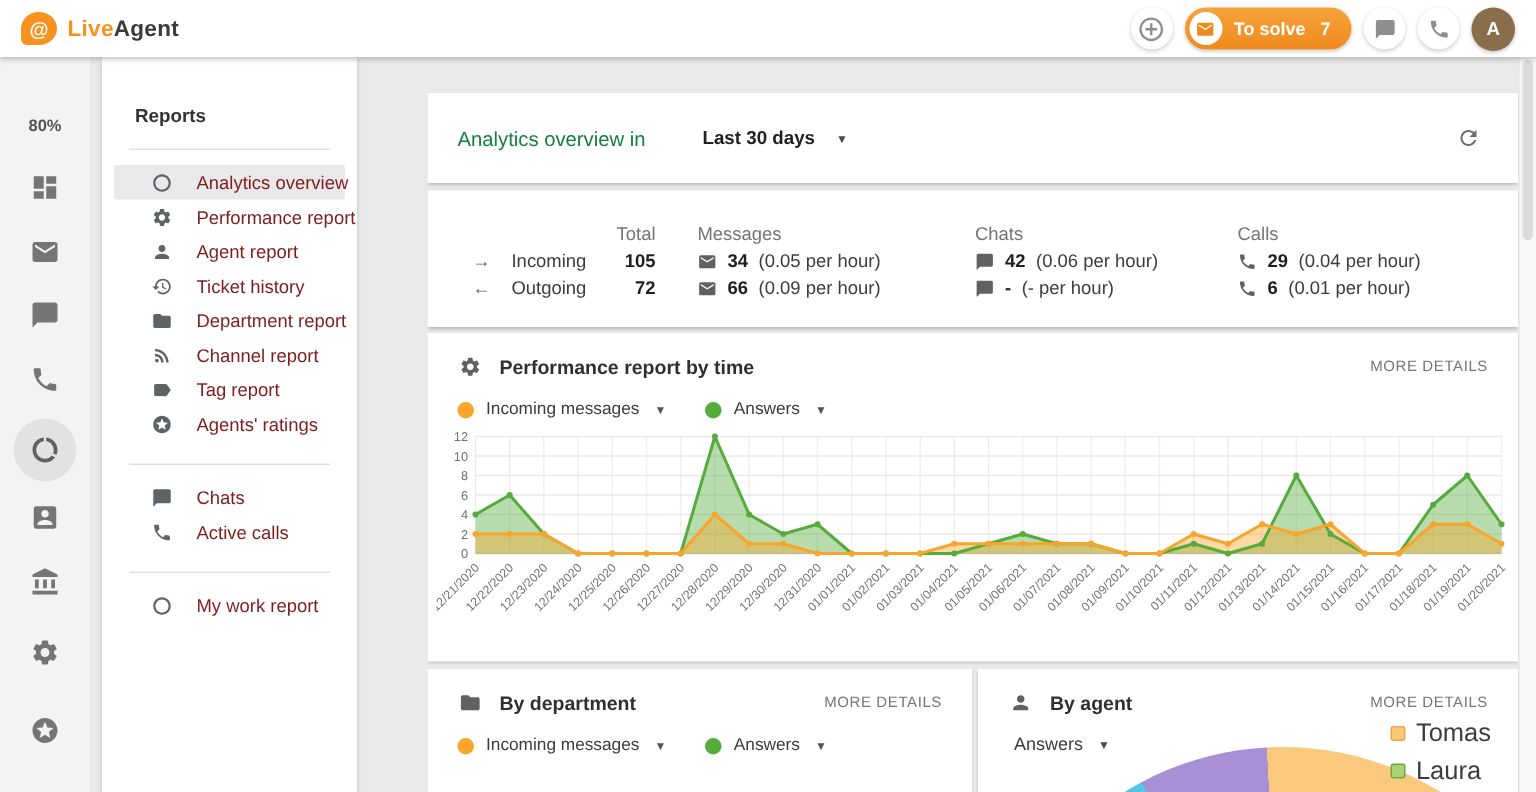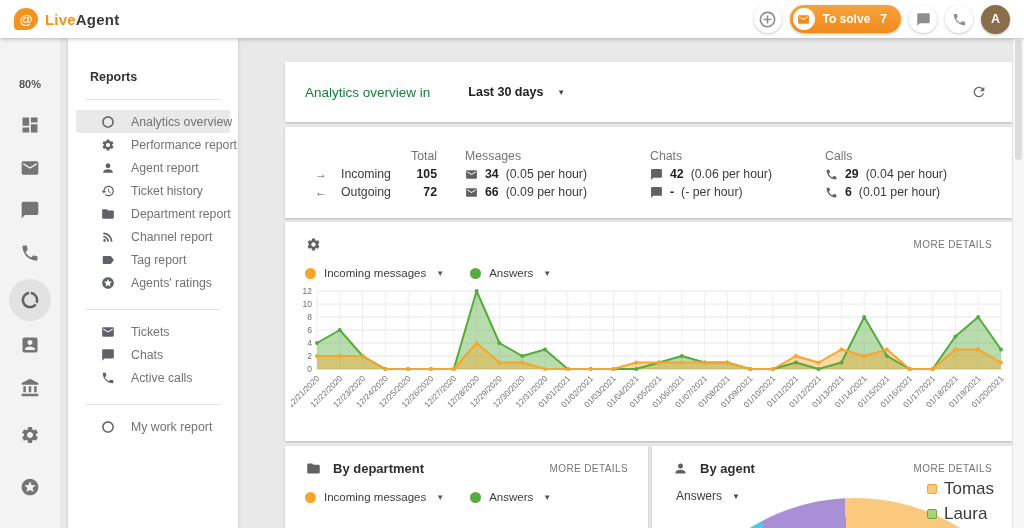--- a/index.html
+++ b/index.html
@@ -32,21 +32,21 @@
   .ric.sel::before{content:"";position:absolute;width:42px;height:42px;border-radius:50%;background:#e2e2e2;z-index:-1;}
   .ric.sel{color:#616161;}
   
   .reports{position:absolute;top:38px;left:68px;width:170px;bottom:0;background:#fff;z-index:6;
        box-shadow:0 1px 3px rgba(0,0,0,.18);box-sizing:border-box;}
   .rep-title{margin:32px 22px 0 22px;font-size:12.5px;font-weight:bold;color:#333;}
   .nav-div{height:1px;background:#e0e0e0;margin:15px 18px 10px 18px;}
   .nav-item{display:flex;align-items:center;height:23px;padding-left:24px;margin:0 8px;cursor:pointer;border-radius:2px;}
   .nav-item.selected{background:#e9e9e9;}
   .nav-ico{width:15px;height:15px;color:#5f6368;display:flex;align-items:center;justify-content:center;flex:0 0 15px;}
-  .nav-label{margin-left:16px;font-size:12.3px;color:#737373;white-space:nowrap;}
+  .nav-label{margin-left:16px;font-size:12.3px;color:#7f1d1d;white-space:nowrap;}
   
   .card{position:absolute;background:#fff;box-shadow:0 1px 2px rgba(0,0,0,.22);box-sizing:border-box;}
   .card-overview{left:285px;top:62px;width:727px;height:60px;display:flex;align-items:center;padding:0 20px;}
   .ov-title{font-size:13.5px;color:#15803d;}
   .ov-range{margin-left:38px;font-size:12.5px;font-weight:bold;color:#212121;cursor:pointer;display:flex;align-items:center;}
   .caret{font-size:8px;color:#4a4a4a;margin-left:14px;}
   .refresh{margin-left:auto;width:26px;height:26px;border:none;background:transparent;color:#6d6d6d;cursor:pointer;
         display:flex;align-items:center;justify-content:center;padding:0;}
   .card-stats{left:285px;top:127px;width:727px;height:91px;padding:20px 0 12px 30px;}
   .stat-grid{display:grid;grid-template-columns:75px 47px 28px 185px 175px 1fr;row-gap:0;}
@@ -263,28 +263,20 @@
             <svg width="14" height="14" viewBox="0 0 24 24" fill="currentColor">
               <path fill-rule="evenodd" d="M11.99 2C6.47 2 2 6.48 2 12s4.47 10 9.99 10C17.52 22 22 17.52 22 12S17.52 2 11.99 2zm4.24 16L12 15.45 7.77 18l1.12-4.81-3.73-3.23 4.92-.42L12 5l1.92 4.53 4.92.42-3.73 3.23L16.23 18z"></path>
             </svg>
           </span>
           <span class="nav-label">Agents' ratings</span>
         </div>
         <div class="nav-div"></div>
         <div class="nav-item">
           <span class="nav-ico">
             <svg width="14" height="14" viewBox="0 0 24 24" fill="currentColor">
-              <path d="M20 4H4c-1.1 0-2 .9-2 2v12c0 1.1.9 2 2 2h16c1.1 0 2-.9 2-2V6c0-1.1-.9-2-2-2zm0 4l-8 5-8-5V6l8 5 8-5v2z"></path>
-            </svg>
-          </span>
-          <span class="nav-label">Tickets</span>
-        </div>
-        <div class="nav-item">
-          <span class="nav-ico">
-            <svg width="14" height="14" viewBox="0 0 24 24" fill="currentColor">
               <path d="M20 2H4c-1.1 0-2 .9-2 2v18l4-4h14c1.1 0 2-.9 2-2V4c0-1.1-.9-2-2-2z"></path>
             </svg>
           </span>
           <span class="nav-label">Chats</span>
         </div>
         <div class="nav-item">
           <span class="nav-ico">
             <svg width="14" height="14" viewBox="0 0 24 24" fill="currentColor">
               <path d="M6.62 10.79c1.44 2.83 3.76 5.14 6.59 6.59l2.2-2.2c.27-.27.67-.36 1.02-.24 1.12.37 2.33.57 3.57.57.55 0 1 .45 1 1V20c0 .55-.45 1-1 1-9.39 0-17-7.61-17-17 0-.55.45-1 1-1h3.5c.55 0 1 .45 1 1 0 1.25.2 2.45.57 3.57.11.35.03.74-.25 1.02l-2.2 2.2z"></path>
             </svg>
@@ -395,20 +387,21 @@
       </div>
   </section>
 
   <section class="card card-perf">
     <div class="sec-title-row">
       <span class="sec-ico" id="ico-perf">
           <svg width="15" height="15" viewBox="0 0 24 24" fill="currentColor">
             <path d="M19.14 12.94c.04-.3.06-.61.06-.94 0-.32-.02-.64-.07-.94l2.03-1.58c.18-.14.23-.41.12-.61l-1.92-3.32c-.12-.22-.37-.29-.59-.22l-2.39.96c-.5-.38-1.03-.7-1.62-.94l-.36-2.54c-.04-.24-.24-.41-.48-.41h-3.84c-.24 0-.43.17-.47.41l-.36 2.54c-.59.24-1.13.57-1.62.94l-2.39-.96c-.22-.08-.47 0-.59.22L2.74 8.87c-.12.21-.08.47.12.61l2.03 1.58c-.05.3-.09.63-.09.94s.02.64.07.94l-2.03 1.58c-.18.14-.23.41-.12.61l1.92 3.32c.12.22.37.29.59.22l2.39-.96c.5.38 1.03.7 1.62.94l.36 2.54c.05.24.24.41.48.41h3.84c.24 0 .44-.17.47-.41l.36-2.54c.59-.24 1.13-.56 1.62-.94l2.39.96c.22.08.47 0 .59-.22l1.92-3.32c.12-.22.07-.47-.12-.61l-2.01-1.58zM12 15.6c-1.98 0-3.6-1.62-3.6-3.6s1.62-3.6 3.6-3.6 3.6 1.62 3.6 3.6-1.62 3.6-3.6 3.6z"></path>
           </svg>
         </span>
+      <span class="sec-title">Performance report by time</span>
       <button class="more">MORE DETAILS</button>
     </div>
     <div class="legend-row" id="perf-legend">
         <div class="leg-item">
           <span class="leg-dot" style="background:#f9a42a"></span>
           <span class="leg-label">Incoming messages</span>
           <span class="leg-caret">▼</span>
         </div>
         <div class="leg-item">
           <span class="leg-dot" style="background:#55ab3b"></span>

